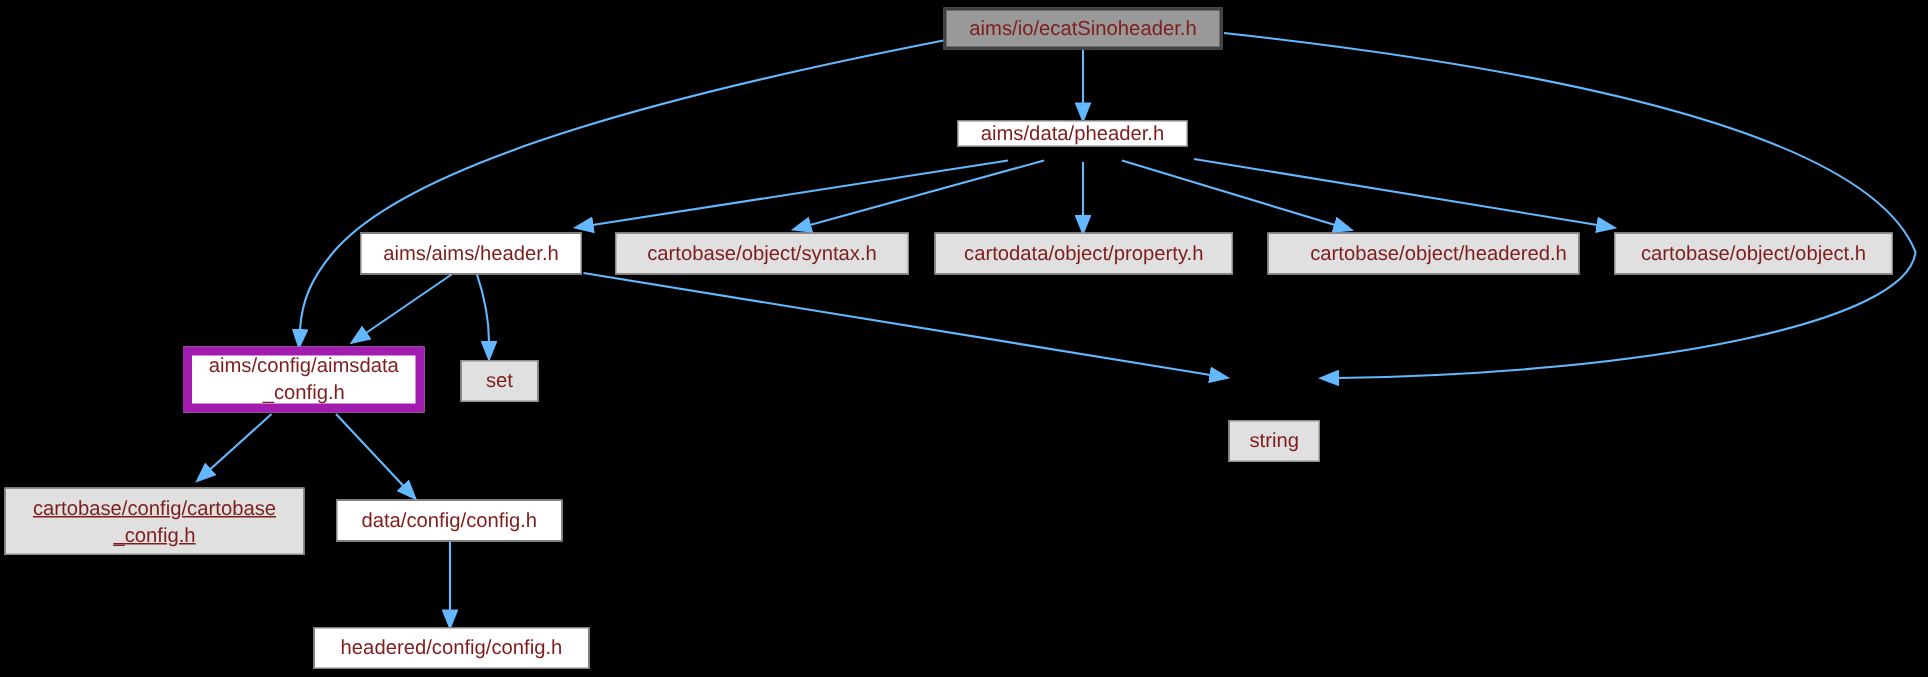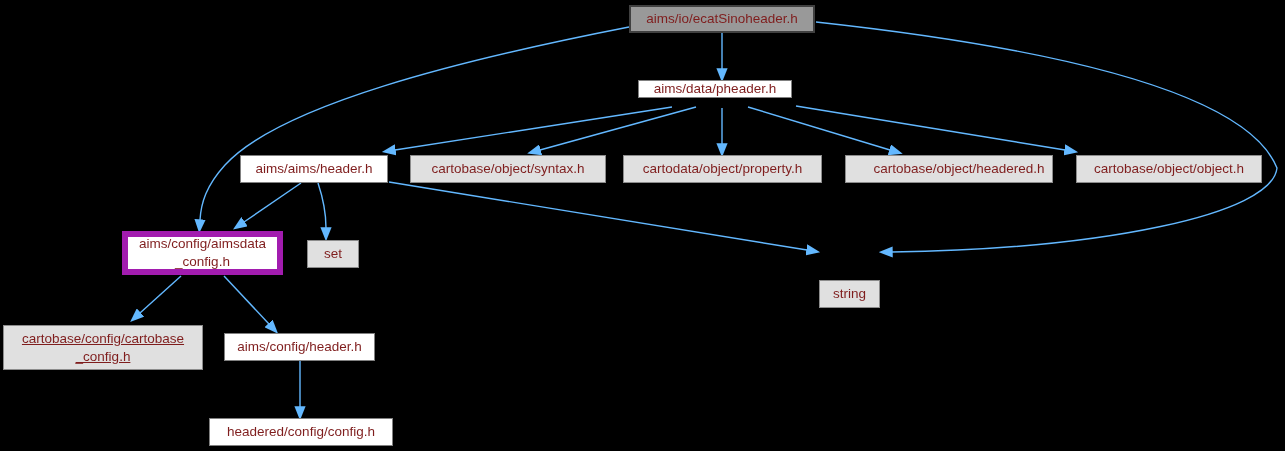--- a/index.html
+++ b/index.html
@@ -72,17 +72,17 @@
   <div class="node node--bold" style="left:122px;top:231px;width:161px;height:44px;">aims/config/aimsdata
 _config.h</div>
 
   <div class="node node--plain" style="left:307px;top:240px;width:52px;height:28px;">set</div>
 
   <div class="node node--plain" style="left:819px;top:240px;width:61px;height:28px;margin-top:40px;">string</div>
 
   <div class="node node--plain" style="left:3px;top:325px;width:200px;height:45px;text-decoration:underline;">cartobase/config/cartobase
 _config.h</div>
 
-  <div class="node" style="left:224px;top:333px;width:151px;height:28px;">aims/config/header.h</div>
+  <div class="node" style="left:224px;top:333px;width:151px;height:28px;">data/config/config.h</div>
 
   <div class="node" style="left:209px;top:418px;width:184px;height:28px;">headered/config/config.h</div>
 
 </div>
 
 </body></html>

